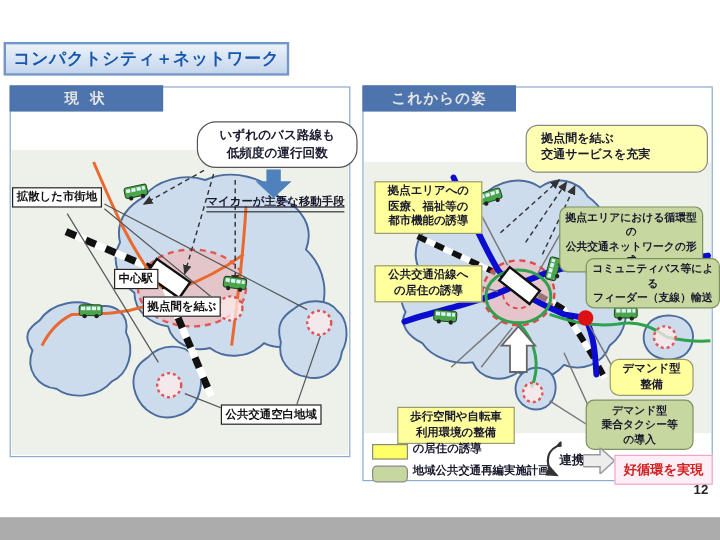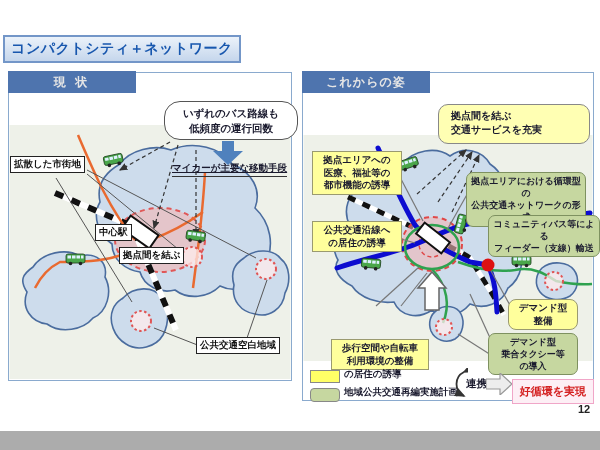--- a/index.html
+++ b/index.html
@@ -111,21 +111,21 @@
 
   <div class="bubble" style="left:164px;top:101px;width:128px;">いずれのバス路線も
 低頻度の運行回数</div>
   <svg class="abs" style="left:213px;top:141px;z-index:6;" width="30" height="24" viewBox="0 0 30 24">
     <polygon points="9,0 21,0 21,10 30,10 15,24 0,10 9,10" fill="#4f81bd"></polygon>
   </svg>
   <div class="car-note" style="left:172px;top:162px;">マイカーが主要な移動手段</div>
   <div class="map-label" style="left:10px;top:156px;">拡散した市街地</div>
   <div class="map-label" style="left:95px;top:224px;">中心駅</div>
   <div class="map-label" style="left:119px;top:247px;">拠点間を結ぶ</div>
-  <div class="map-label" style="left:196px;top:337px;text-align:center;">公共交通空白地域</div>
+  <div class="map-label" style="left:184px;top:337px;text-align:center;">公共交通空白地域</div>
 
   <svg class="abs map" style="left:302px;top:72px;" width="292" height="329" viewBox="0 0 292 329">
     <defs>
       <marker id="ahR" markerWidth="8" markerHeight="8" refX="6" refY="3" orient="auto">
         <path d="M0,0 L7,3 L0,6 Z" fill="#333"></path>
       </marker>
       <g id="busR">
         <rect x="0" y="0" width="19" height="9" rx="2" fill="#4aa64a" stroke="#1c401c" stroke-width="0.8"></rect>
         <rect x="1.5" y="1.5" width="3.5" height="3" fill="#dff0ff"></rect>
         <rect x="6" y="1.5" width="3.5" height="3" fill="#dff0ff"></rect>

